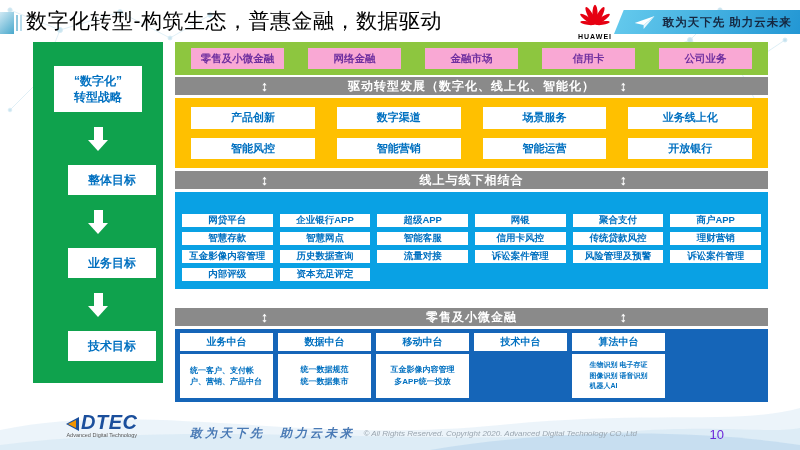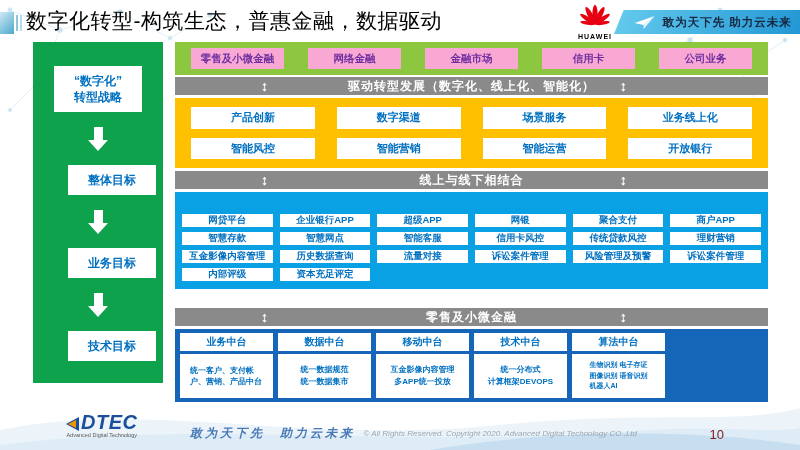--- a/index.html
+++ b/index.html
@@ -62,21 +62,21 @@
   .footer { position:absolute; left:0; top:405px; width:732px; height:45px; }
   .dtec { position:absolute; left:66px; top:8px; }
   .dtec-row { display:flex; align-items:flex-end; }
   .dtec-mark { width:0; height:0; border-top:7px solid transparent; border-bottom:7px solid transparent; border-right:13px solid #1b4f9c; position:relative; margin-right:2px; }
   .dtec-mark:after { content:""; position:absolute; left:2px; top:-4px; width:0; height:0;
     border-top:4px solid transparent; border-bottom:4px solid transparent; border-right:8px solid #f29400; }
   .dtec-word { font-size:20px; font-weight:bold; font-style:italic; color:#1b4f9c; line-height:0.9; letter-spacing:0.5px; }
   .dtec-sub { font-size:5.5px; color:#555; margin-top:1px; text-align:center; }
   .footer-tagline { position:absolute; left:190px; top:20px; font-size:12px; font-style:italic; font-weight:bold; color:#4a7ab5; letter-spacing:3px; }
   .copyright { position:absolute; right:95px; top:24px; font-size:8px; font-style:italic; color:#9aa6b0; }
-  .page-num { position:absolute; right:8px; top:22px; font-size:13px; color:#7f1d1d; }
+  .page-num { position:absolute; right:8px; top:22px; font-size:13px; color:#6d28d9; }
 </style>
 </head>
 <body>
 
 <div class="stage">
 
   <svg class="deco" style="left:0;top:0;" width="240" height="130" viewBox="0 0 240 130">
     <g stroke="#b9dcec" stroke-width="0.8" fill="#9fd0e4" opacity="0.55">
       <line x1="10" y1="10" x2="60" y2="30"></line>
         <line x1="60" y1="30" x2="40" y2="80"></line>
@@ -236,22 +236,20 @@
         <div class="pbody">统一数据规范
 统一数据集市</div>
       </div>
       <div class="pcol">
         <div class="phead">移动中台</div>
         <div class="pbody">互金影像内容管理
 多APP统一投放</div>
       </div>
       <div class="pcol">
         <div class="phead">技术中台</div>
-        <div class="pbody">统一分布式
-计算框架DEVOPS</div>
       </div>
       <div class="pcol">
         <div class="phead">算法中台</div>
         <div class="pbody tiny">生物识别 电子存证
 图像识别 语音识别
 机器人AI</div>
       </div>
     </div>
 
   </div>

